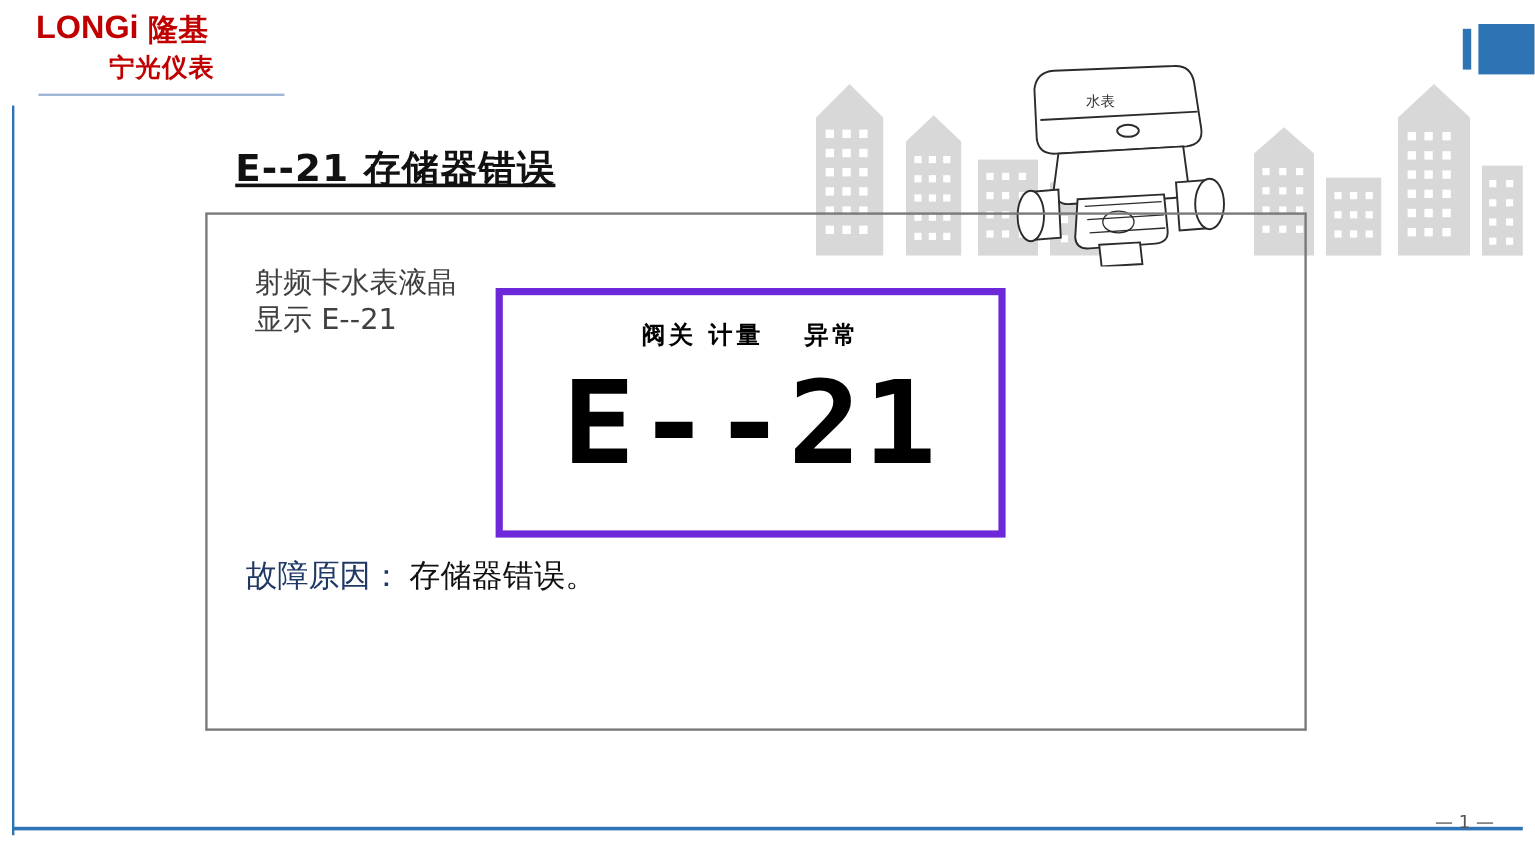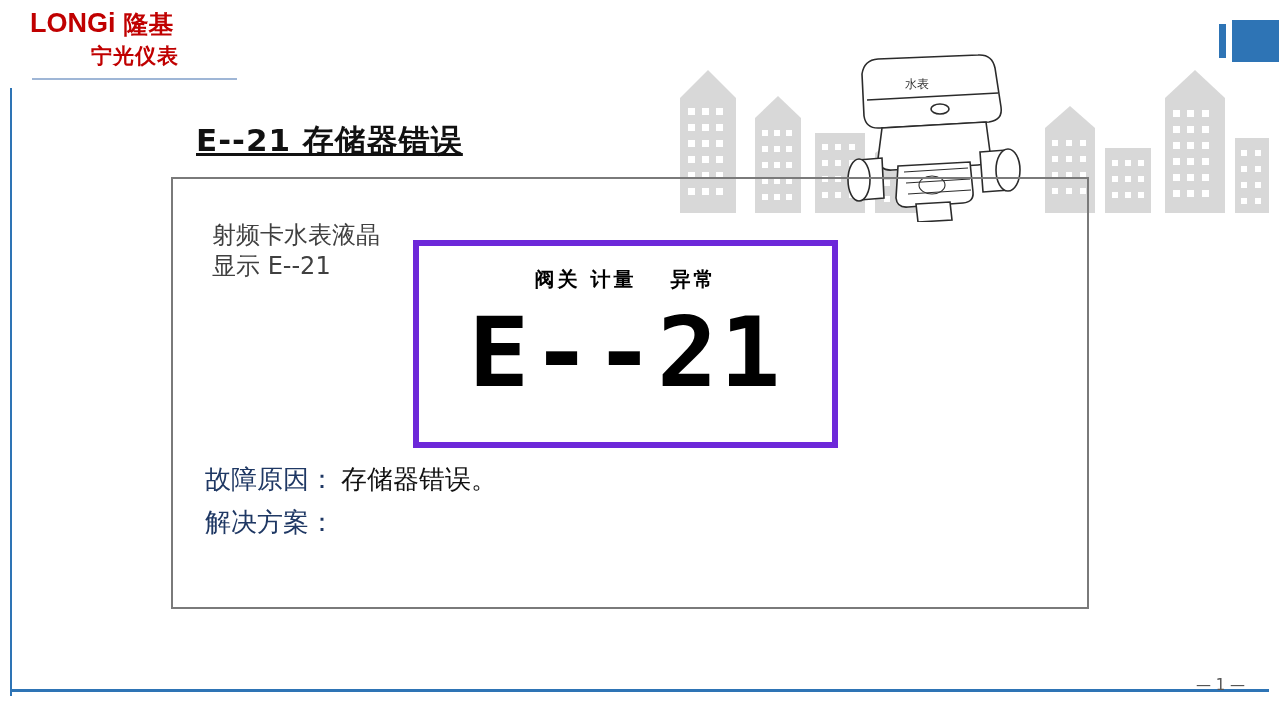--- a/index.html
+++ b/index.html
@@ -450,21 +450,20 @@
     </div>
     <div class="lcd-digits">E--21</div>
   </div>
 
   <div class="statements">
     <div class="stmt-row">
       <span class="stmt-label">故障原因：</span>
       <span class="stmt-value">存储器错误。</span>
     </div>
     <div class="stmt-row">
-      <span class="stmt-label">解决方案：</span>
     </div>
   </div>
 
   <div class="footer-bar">
     <div class="footer-page">— 1 —</div>
   </div>
 
 </div>
 
 </body></html>

